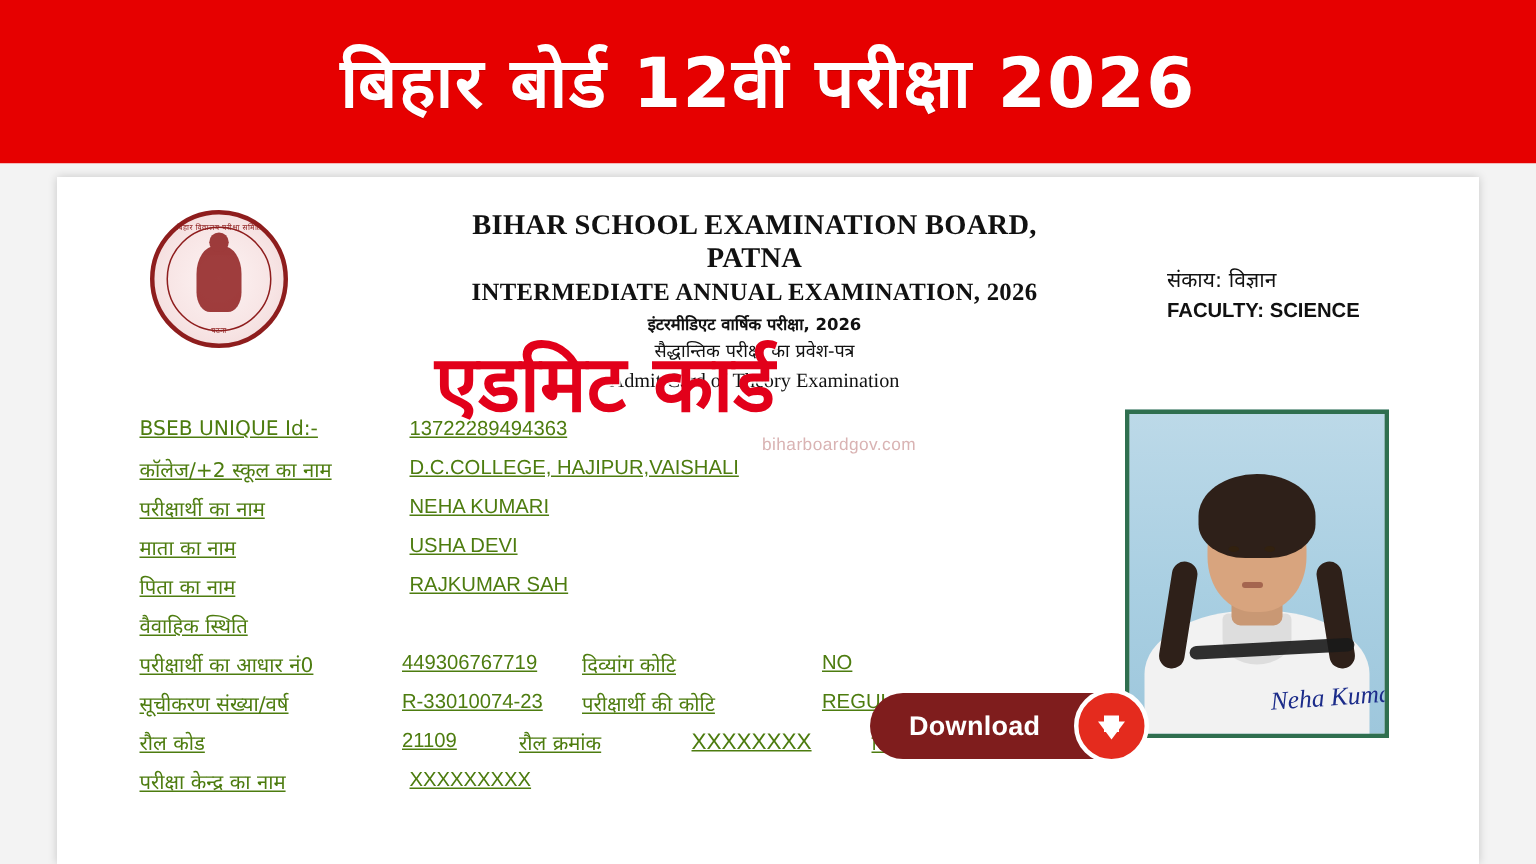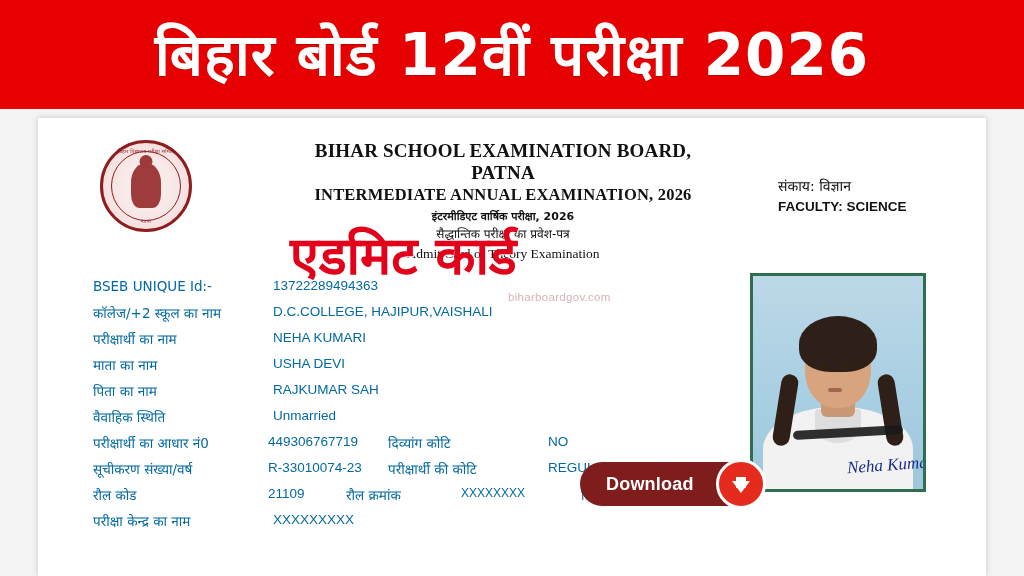--- a/index.html
+++ b/index.html
@@ -14,21 +14,21 @@
   .banner{
     position:absolute;left:0;top:0;width:1024px;height:109px;
     background:#e60000;
     display:flex;align-items:center;justify-content:center;
     box-sizing:border-box;
   }
   .banner-text{
     color:#ffffff;
     font-family:"DejaVu Sans", sans-serif;
     font-weight:bold;
-    font-size:58px;
+    font-size:46px;
     line-height:1;
     letter-spacing:1px;
     white-space:nowrap;
     text-shadow:0 1px 0 rgba(0,0,0,.15);
   }
   
   .page-bg{
     position:absolute;left:0;top:109px;width:1024px;height:467px;
     background:#f3f3f3;
   }
@@ -83,21 +83,22 @@
 
   .faculty{
     position:absolute;left:740px;top:58px;text-align:left;color:#111;
   }
   .faculty .f1{font-family:"DejaVu Sans",sans-serif;font-size:14px;margin-bottom:4px;}
   .faculty .f2{font-family:"Liberation Sans",sans-serif;font-size:13.5px;font-weight:bold;}
 
   
   .details{
     position:absolute;left:55px;top:160px;width:620px;
-    color:#0369a1;
+    color:#4d7c0f;
+    text-decoration:underline;
   }
   .row{
     display:flex;align-items:flex-start;height:26px;
   }
   .lbl{
     width:180px;flex:0 0 180px;
     font-family:"DejaVu Sans",sans-serif;font-size:13.5px;
   }
   .val{
     flex:1;
@@ -106,21 +107,21 @@
   .row-split{display:flex;align-items:flex-start;height:26px;}
   .lbl2{width:175px;flex:0 0 175px;font-family:"DejaVu Sans",sans-serif;font-size:13.5px;}
   .val2{width:120px;flex:0 0 120px;font-family:"Liberation Sans",sans-serif;font-size:13.5px;}
   .lbl3{width:160px;flex:0 0 160px;font-family:"DejaVu Sans",sans-serif;font-size:13.5px;}
   .val3{flex:1;font-family:"Liberation Sans",sans-serif;font-size:13.5px;}
 
   .row-roll{display:flex;align-items:flex-start;height:26px;}
   .rk-lbl{width:175px;flex:0 0 175px;font-family:"DejaVu Sans",sans-serif;font-size:13.5px;}
   .rk-val{width:78px;flex:0 0 78px;font-family:"Liberation Sans",sans-serif;font-size:13.5px;}
   .rk-lbl2{width:115px;flex:0 0 115px;font-family:"DejaVu Sans",sans-serif;font-size:13.5px;}
-  .rk-val2{width:120px;flex:0 0 120px;font-family:"Liberation Sans",sans-serif;font-size:12px;}
+  .rk-val2{width:120px;flex:0 0 120px;font-family:"Liberation Sans",sans-serif;font-size:15px;}
   .rk-lbl3{width:55px;flex:0 0 55px;font-family:"DejaVu Sans",sans-serif;font-size:13.5px;}
   .rk-val3{flex:1;font-family:"Liberation Sans",sans-serif;font-size:13.5px;}
 
   .footline{
     position:absolute;left:290px;top:418px;width:640px;
     font-family:"DejaVu Sans",sans-serif;font-size:13px;color:#111;
   }
 
   
   .photo-frame{
@@ -274,21 +275,20 @@
       <div class="val">USHA DEVI</div>
     </div>
 
     <div class="row">
       <div class="lbl">पिता का नाम</div>
       <div class="val">RAJKUMAR SAH</div>
     </div>
 
     <div class="row">
       <div class="lbl">वैवाहिक स्थिति</div>
-      <div class="val">Unmarried</div>
     </div>
 
     <div class="row-split">
       <div class="lbl2">परीक्षार्थी का आधार नं0</div>
       <div class="val2">449306767719</div>
       <div class="lbl3">दिव्यांग कोटि</div>
       <div class="val3">NO</div>
     </div>
 
     <div class="row-split">

